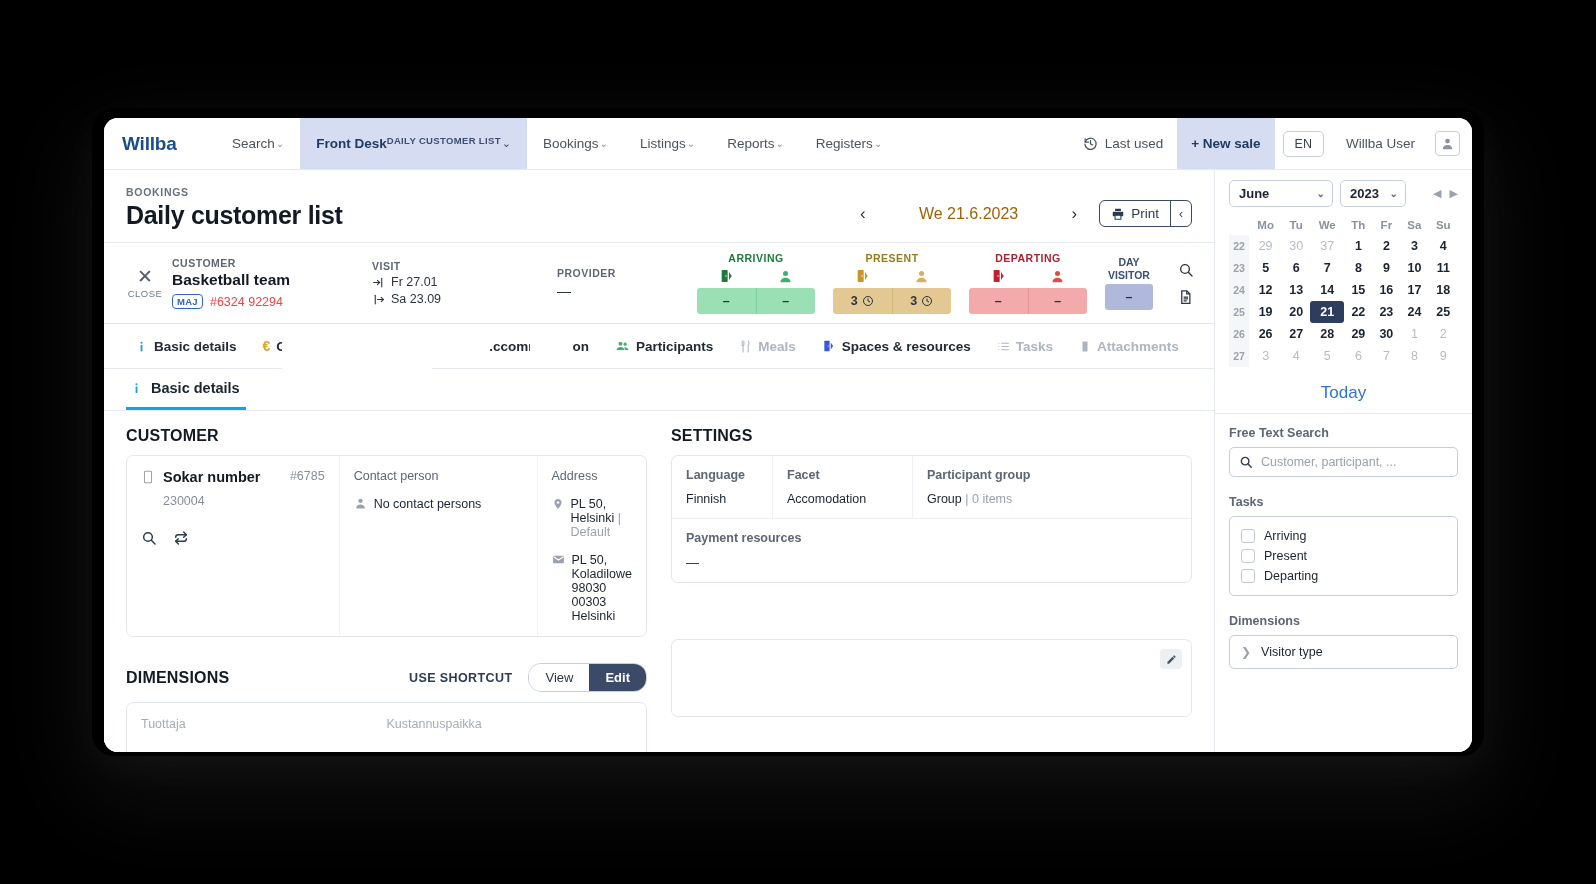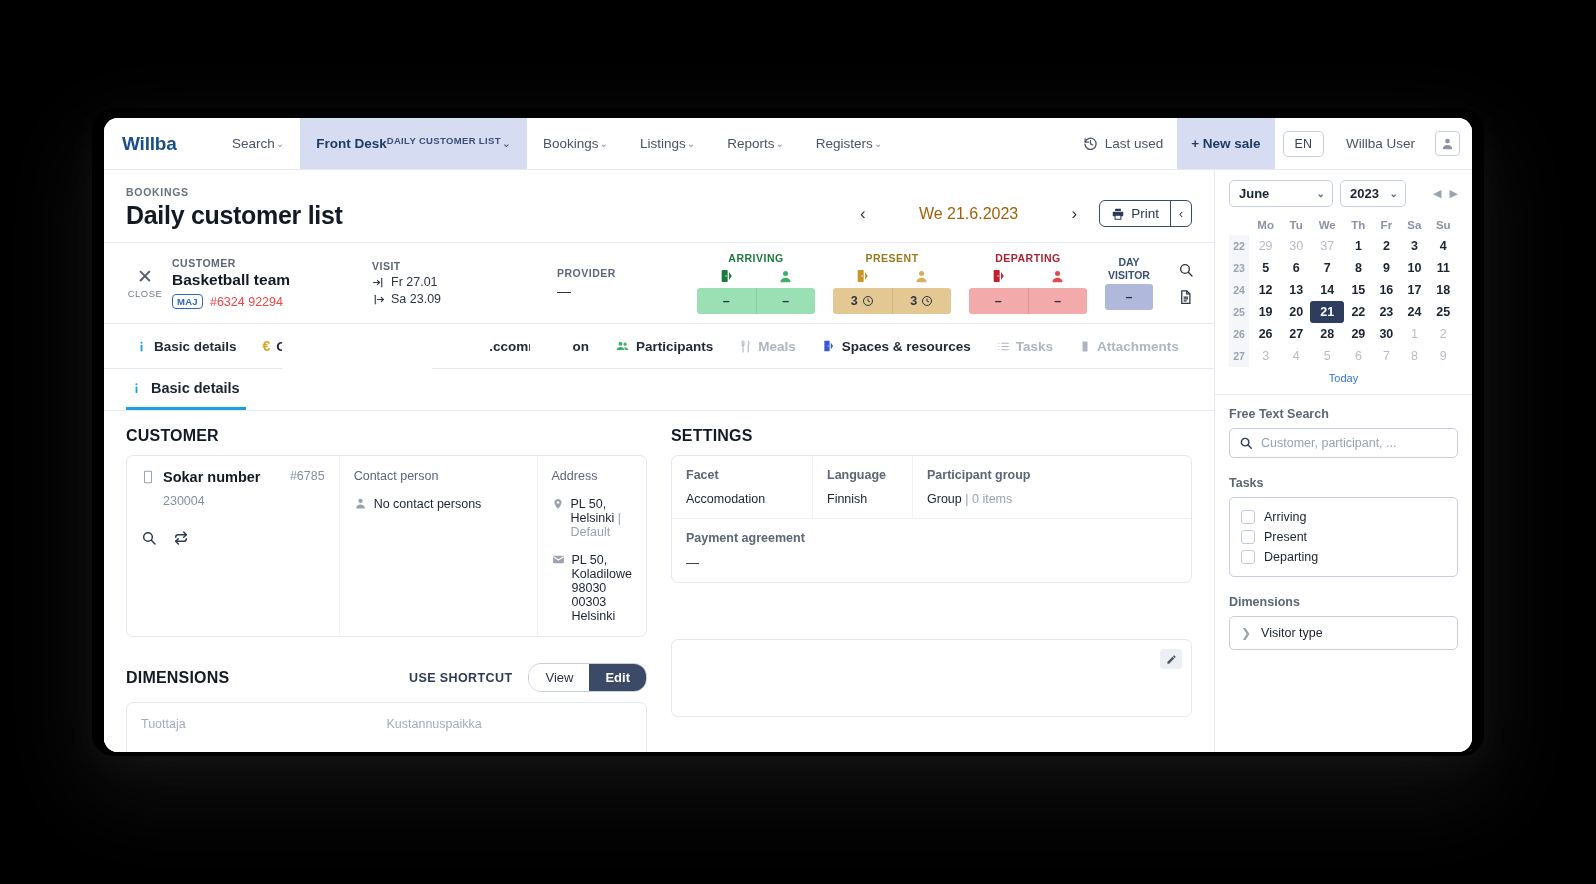--- a/index.html
+++ b/index.html
@@ -218,21 +218,21 @@
   .selbox.yr { width:66px; }
   .selbox .cv { color:#5d6675; font-size:10px; margin-left:6px;}
   .calarrows { display:flex; gap:8px; margin-left:auto; color:#9aa2ae; font-size:11px; cursor:pointer;}
 
   table.cal { border-collapse:collapse; width:100%; }
   table.cal th { font-size:11.5px; color:#8b93a3; font-weight:600; padding: 4px 0; text-align:center; }
   table.cal td { font-size:12.5px; color:#1b2430; text-align:center; padding: 4px 0; font-weight:600; }
   table.cal td.wk { font-size:10.5px; color:#9aa2ae; background:#f4f6fa; font-weight:600; width:20px; }
   table.cal td.out { color:#b6bcc6; font-weight:400; }
   table.cal td.sel { background:#2e3c5d; color:#fff; border-radius:3px; }
-  .today { text-align:center; color:#2d74d6; font-size:11px; margin-top:5px; cursor:pointer; }
+  .today { text-align:center; color:#2d74d6; font-size:17px; margin-top:16px; cursor:pointer; }
   .sbdiv { border-top:1px solid #e6eaf0; margin: 10px -14px 12px -14px; }
 
   .sblbl { font-size:12.5px; color:#5d6675; font-weight:600; margin-bottom:7px; }
   .searchbox { display:flex; align-items:center; gap:8px; border:1px solid #c7cedb; border-radius:5px;
                padding:7px 9px; color:#9aa2ae; font-size:12.5px; cursor:text; }
   .searchbox .ph { color:#9aa2ae; }
   .typebox { border:1px solid #c7cedb; border-radius:5px; padding:9px 11px; }
   .cbrow { display:flex; align-items:center; gap:9px; padding:3px 0; cursor:pointer; }
   .cb { width:14px; height:14px; border:1.5px solid #c2c9d6; border-radius:3px; }
   .cbrow span { font-size:12.5px; color:#1b2430; }
@@ -676,38 +676,38 @@
                   <div class="l">Kustannuspaikka</div>
                   <div class="v">–</div>
                 </div>
               </div>
             </div>
 
             <div class="col">
               <div class="sechead">SETTINGS</div>
               <div class="card setcard">
                 <div class="setrow1">
+                  <div class="sc w2">
+                    <div class="l">Language</div>
+                    <div class="v">Finnish</div>
+                  </div>
                   <div class="sc w1">
                     <div class="l">Facet</div>
                     <div class="v">Accomodation</div>
-                  </div>
-                  <div class="sc w2">
-                    <div class="l">Language</div>
-                    <div class="v">Finnish</div>
                   </div>
                   <div class="sc w3">
                     <div class="l">Participant group</div>
                     <div class="v">
                       <span>Group</span>
                       <span class="muted">| 0 items</span>
                     </div>
                   </div>
                 </div>
                 <div class="setrow2">
-                  <div class="l" style="font-size:12.5px;color:#5d6675;font-weight:600;">Payment agreement</div>
+                  <div class="l" style="font-size:12.5px;color:#5d6675;font-weight:600;">Payment resources</div>
                   <div class="v" style="font-size:13px;color:#1b2430;margin-top:10px;">—</div>
                 </div>
               </div>
 
               <div style="height:56px"></div>
 
               <div class="editpanel">
                 <div class="pencil">
                   <svg width="11" height="11" viewBox="0 0 24 24" fill="#4a5361">
                       <path d="M3 17.3V21h3.7L18 9.7l-3.7-3.7L3 17.3zM20.7 7a1 1 0 0 0 0-1.4l-2.3-2.3a1 1 0 0 0-1.4 0l-1.8 1.8L18.9 8.8 20.7 7z"></path>

